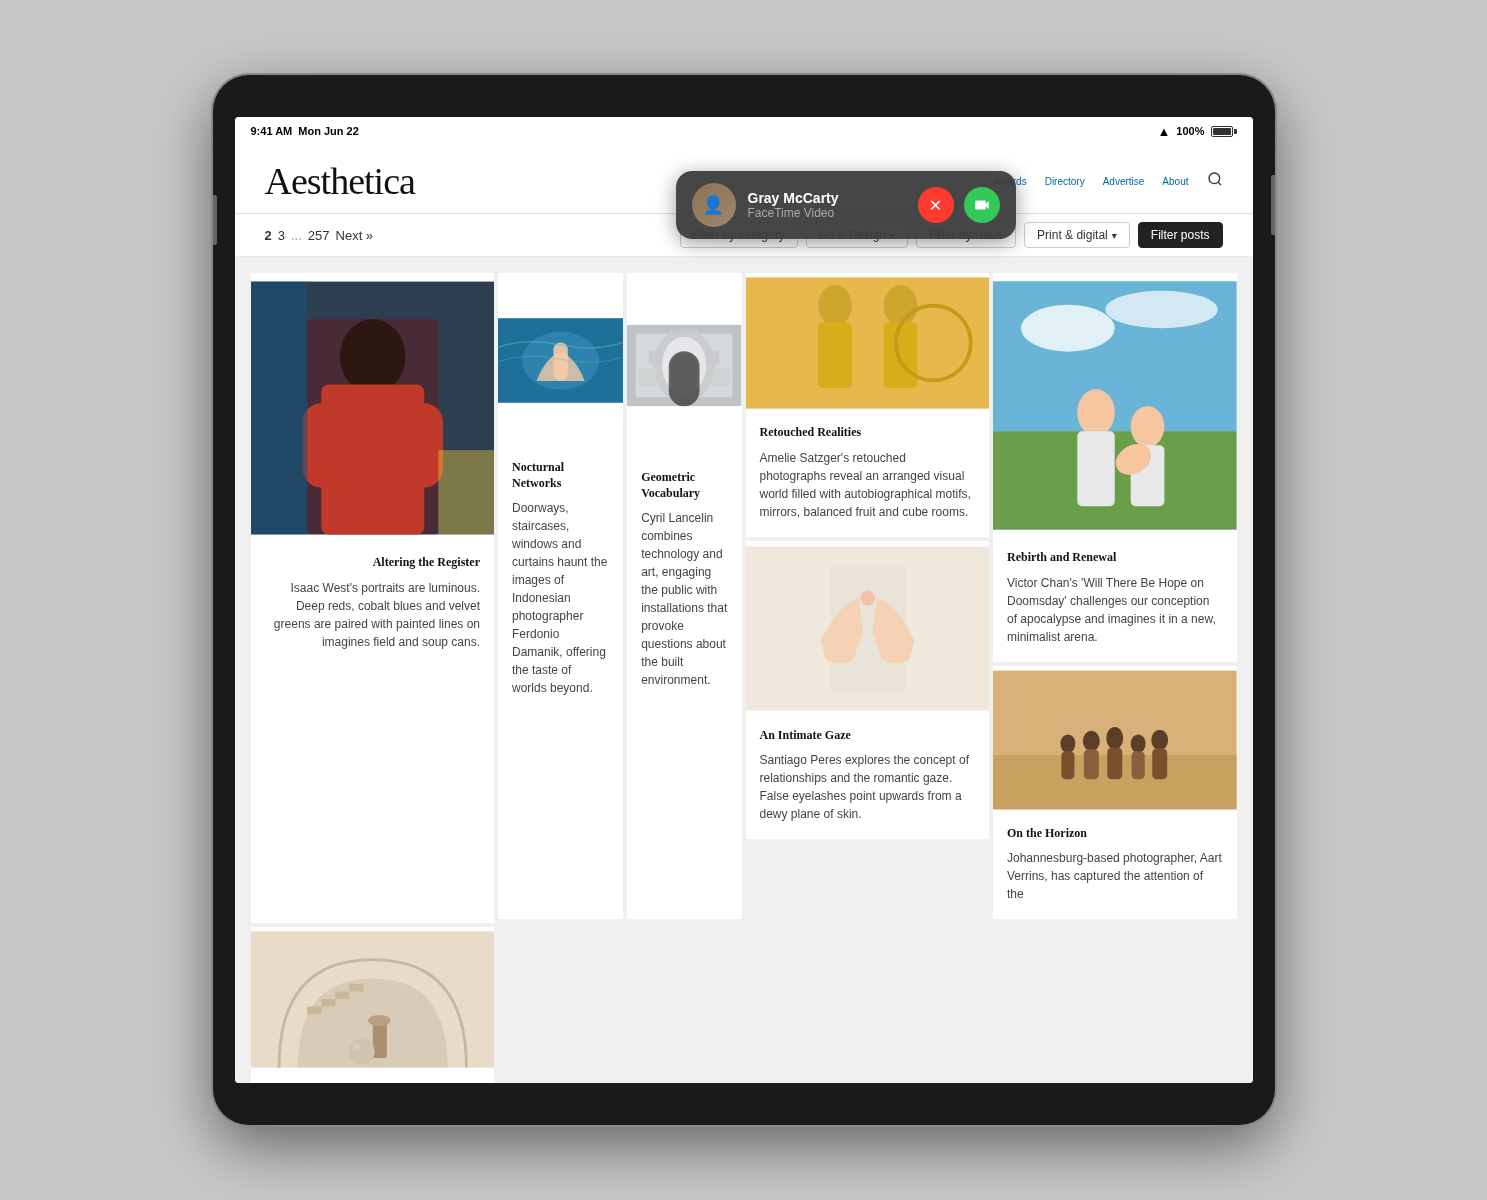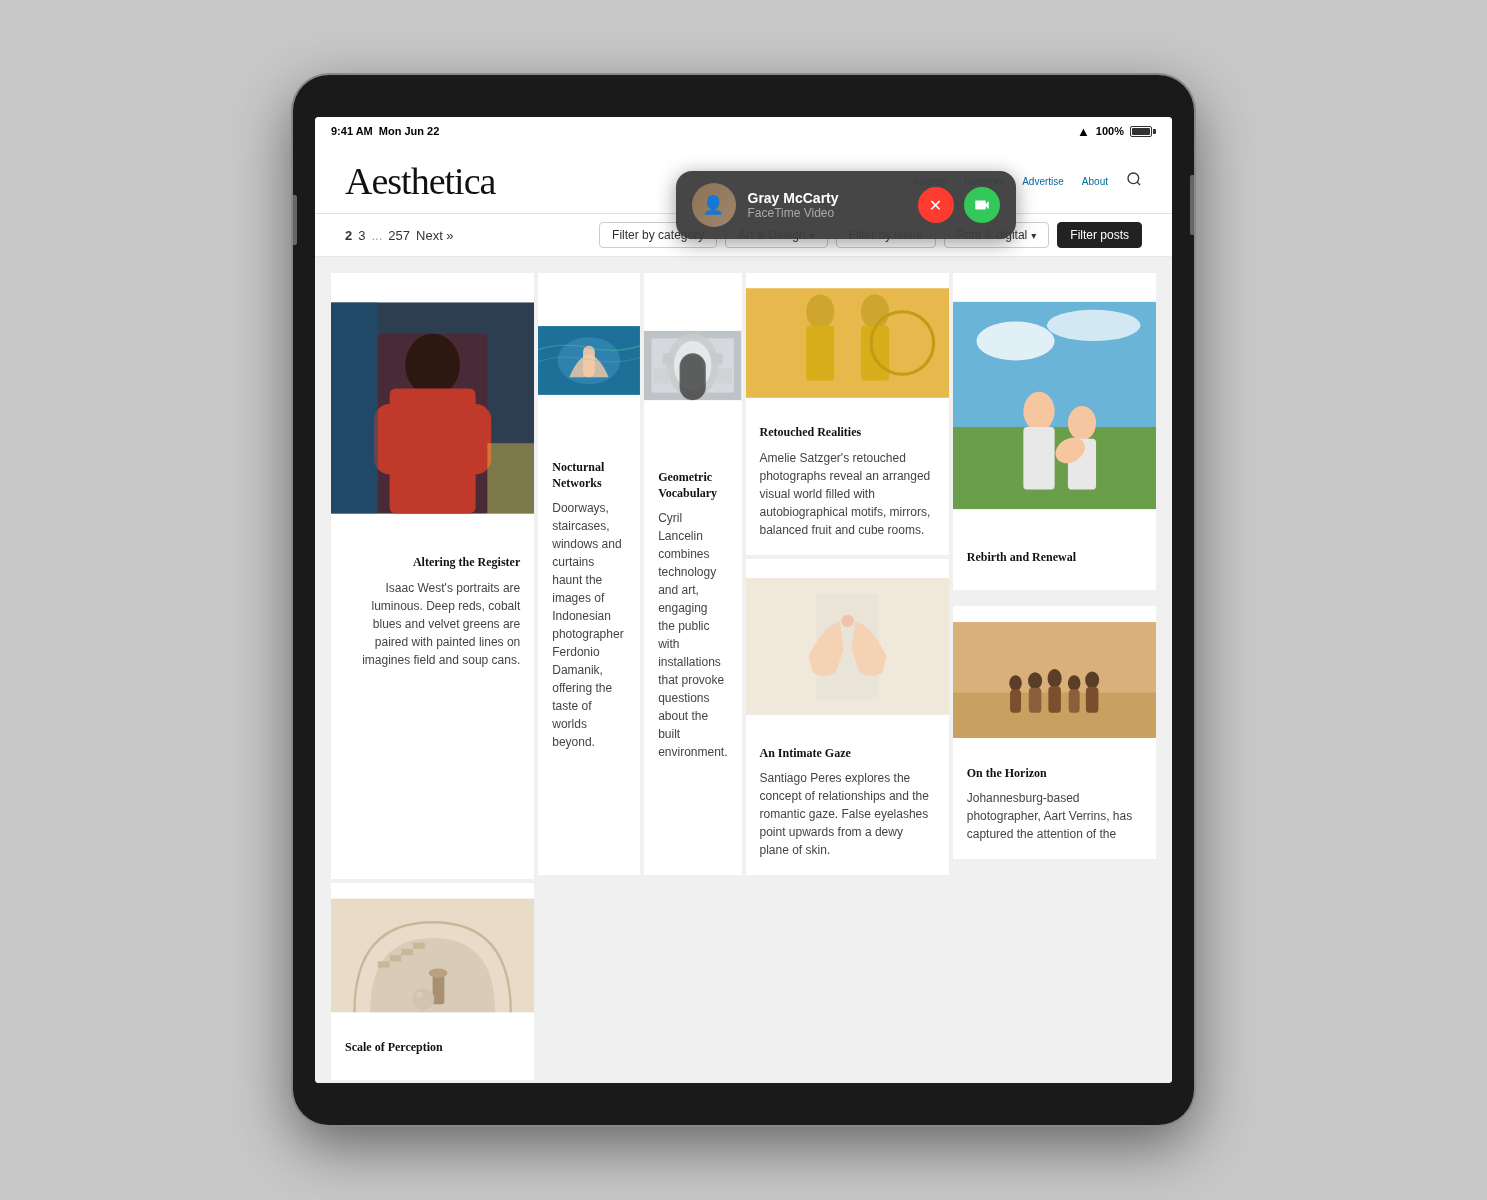--- a/index.html
+++ b/index.html
@@ -7,21 +7,21 @@
       background: #c8c8c8;
       display: flex;
       justify-content: center;
       align-items: center;
       min-height: 100vh;
       font-family: -apple-system, BlinkMacSystemFont, 'Helvetica Neue', sans-serif;
     }
 
     
     .ipad-frame {
-      width: 901px;
+      width: 1062px;
       height: 1050px;
       background: #1a1a1a;
       border-radius: 36px;
       padding: 12px;
       position: relative;
       box-shadow: 0 0 0 2px #888, 0 20px 60px rgba(0,0,0,0.5);
       overflow: hidden;
     }
 
     .ipad-screen {
@@ -492,21 +492,21 @@
                   <rect x="0" y="0" width="260" height="175" fill="#f5ede4" opacity="0.3"></rect>
                 </svg>
               </div>
               <div class="article-text">
                 <div class="article-title">An Intimate Gaze</div>
                 <div class="article-desc">Santiago Peres explores the concept of relationships and the romantic gaze. False eyelashes point upwards from a dewy plane of skin.</div>
               </div>
             </div>
           </div>
 
-          <div style="display:flex; flex-direction:column; gap:16px;">
+          <div style="display:flex; flex-direction:column; gap:4px;">
             <div class="article-card">
               <div class="article-image">
                 <svg class="placeholder" height="265" viewBox="0 0 260 265" xmlns="http://www.w3.org/2000/svg">
                   <rect width="260" height="265" fill="#87CEEB"></rect>
 
                   <rect width="260" height="160" fill="#6ab4d8"></rect>
                   <rect y="160" width="260" height="105" fill="#6a9e4a"></rect>
 
                   <ellipse cx="80" cy="50" rx="50" ry="25" fill="white" opacity="0.8"></ellipse>
                   <ellipse cx="180" cy="30" rx="60" ry="20" fill="white" opacity="0.7"></ellipse>
@@ -514,20 +514,21 @@
                   <ellipse cx="110" cy="140" rx="20" ry="25" fill="#f5c6a0"></ellipse>
                   <rect x="90" y="160" width="40" height="80" rx="5" fill="#e8e8e8"></rect>
                   <ellipse cx="165" cy="155" rx="18" ry="22" fill="#f5c6a0"></ellipse>
                   <rect x="147" y="175" width="36" height="65" rx="5" fill="#e8e8e8"></rect>
 
                   <ellipse cx="150" cy="190" rx="20" ry="15" fill="#f5c6a0" transform="rotate(-30,150,190)"></ellipse>
                 </svg>
               </div>
               <div class="article-text">
                 <div class="article-title">Rebirth and Renewal</div>
+                <div class="article-desc">Victor Chan's 'Will There Be Hope on Doomsday' challenges our conception of apocalypse and imagines it in a new, minimalist arena.</div>
               </div>
             </div>
 
             <div class="article-card">
               <div class="article-image">
                 <svg class="placeholder" height="148" viewBox="0 0 260 148" xmlns="http://www.w3.org/2000/svg">
                   <rect width="260" height="148" fill="#d4a96a"></rect>
 
                   <rect y="90" width="260" height="58" fill="#c8a060"></rect>
                   <rect y="0" width="260" height="90" fill="#deb887" opacity="0.5"></rect>

